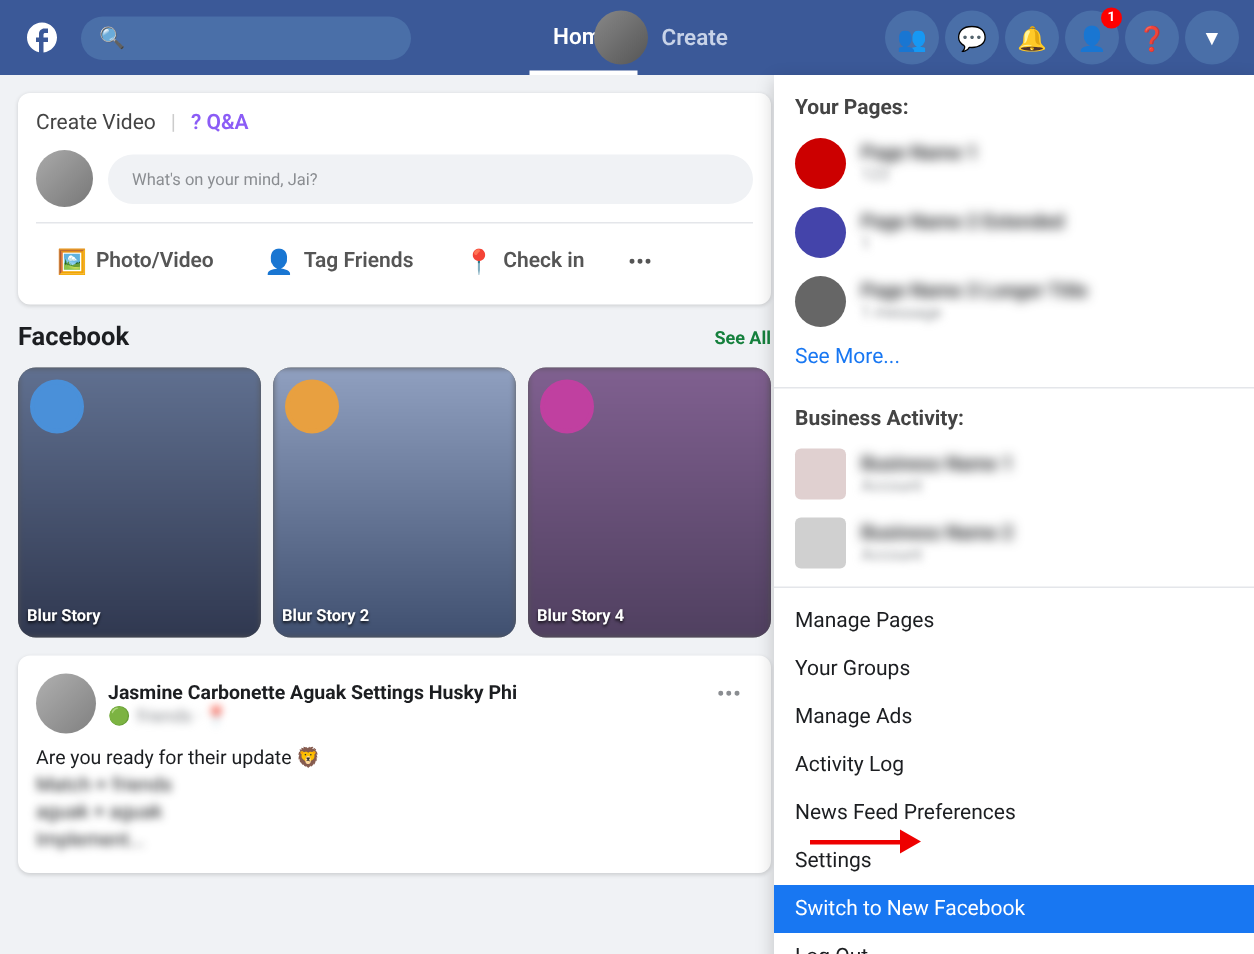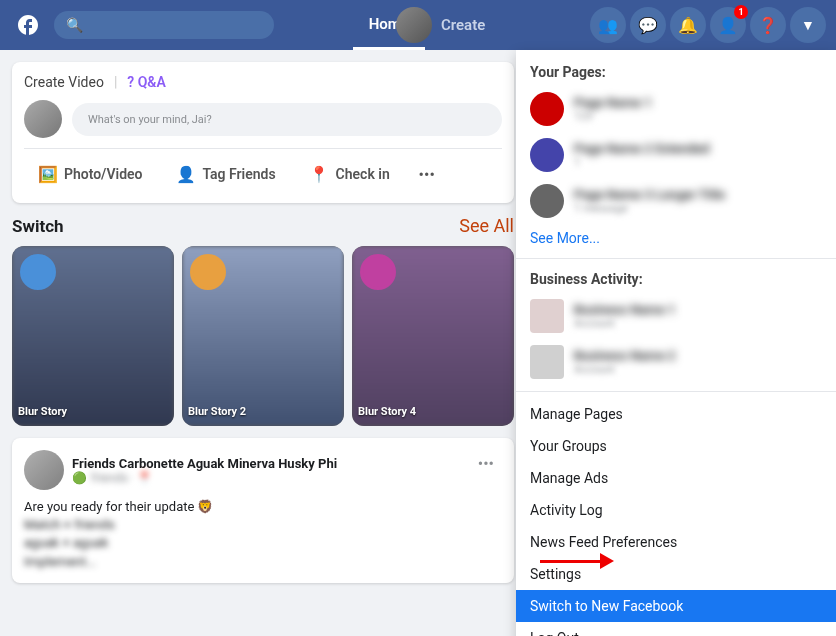--- a/index.html
+++ b/index.html
@@ -205,21 +205,21 @@
 
     
     .stories-section { margin-bottom: 12px; }
     .stories-header {
       display: flex;
       justify-content: space-between;
       align-items: center;
       margin-bottom: 10px;
     }
     .stories-title { font-size: 17px; font-weight: 700; color: #1c1e21; }
-    .see-all-link { color: #c2410c; font-size: 18px; font-weight: 400; cursor: pointer; }
+    .see-all-link { color: #15803d; font-size: 12px; font-weight: 700; cursor: pointer; }
     .stories-grid {
       display: flex;
       gap: 8px;
     }
     .story-card {
       flex: 1;
       height: 180px;
       border-radius: 12px;
       overflow: hidden;
       position: relative;
@@ -498,21 +498,21 @@
           <span>Check in</span>
         </div>
         <div class="more-btn">
           <span>•••</span>
         </div>
       </div>
     </div>
 
     <div class="stories-section">
       <div class="stories-header">
-        <span class="stories-title">Switch</span>
+        <span class="stories-title">Facebook</span>
         <span class="see-all-link">See All</span>
       </div>
       <div class="stories-grid">
         <div class="story-card">
           <div class="story-card-bg story-blur"></div>
           <div class="story-avatar" style="background: #4a90d9; border-color: #4a90d9;"></div>
           <div class="story-label">Blur Story</div>
         </div>
         <div class="story-card">
           <div class="story-card-bg story-blur" style="background: linear-gradient(180deg, #90a0c0 0%, #405070 100%);"></div>
@@ -525,21 +525,21 @@
           <div class="story-label">Blur Story 4</div>
         </div>
       </div>
     </div>
 
     <div class="feed-post">
       <div class="post-header">
         <div class="post-user-info">
           <div class="post-avatar" style="background: linear-gradient(135deg, #b0b0b0, #808080);"></div>
           <div>
-            <div class="post-user-name">Friends Carbonette Aguak Minerva Husky Phi</div>
+            <div class="post-user-name">Jasmine Carbonette Aguak Settings Husky Phi</div>
             <div class="post-meta">
               <span>🟢</span>
               <span style="filter:blur(3px);">friends · 📍</span>
             </div>
           </div>
         </div>
         <div class="post-more-btn">•••</div>
       </div>
       <div class="post-text">
         <div>Are you ready for their update 🦁</div>

